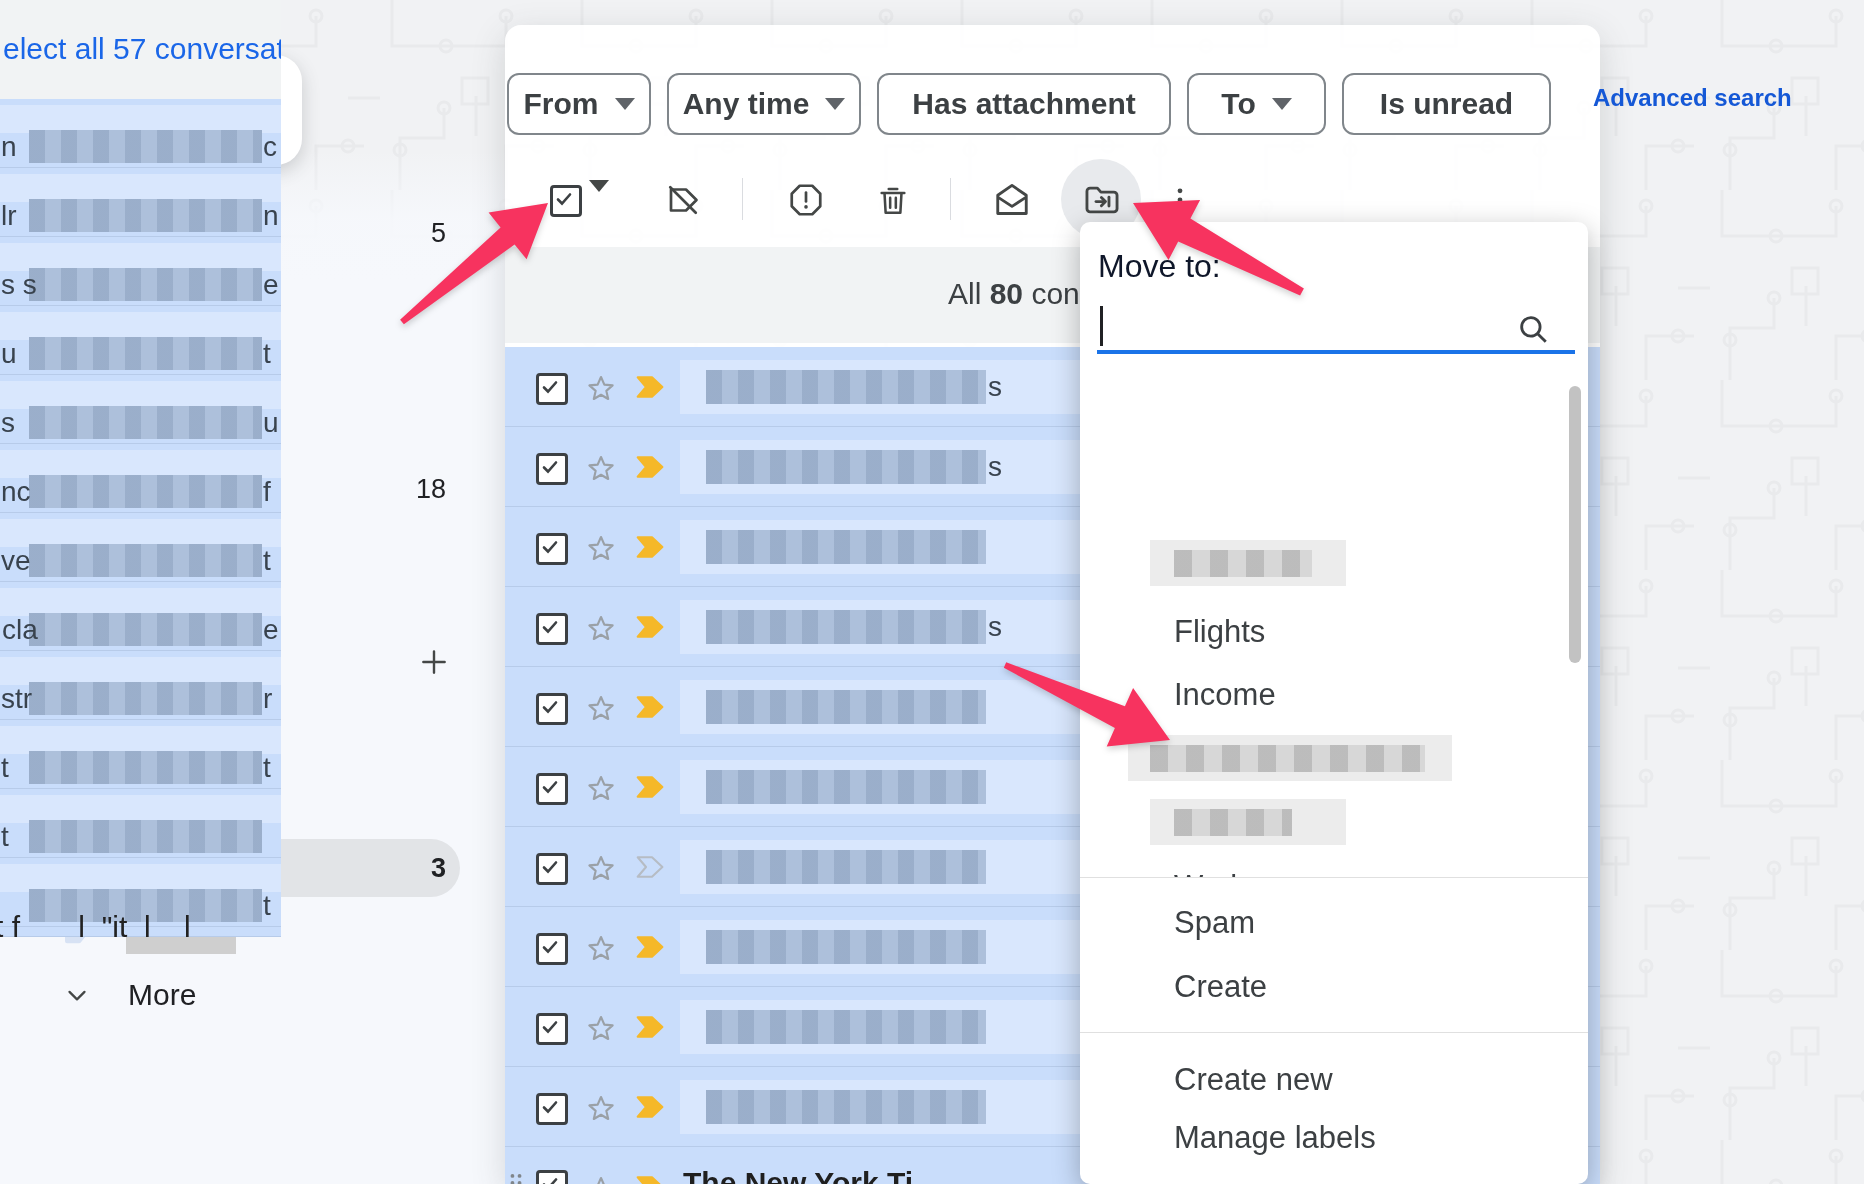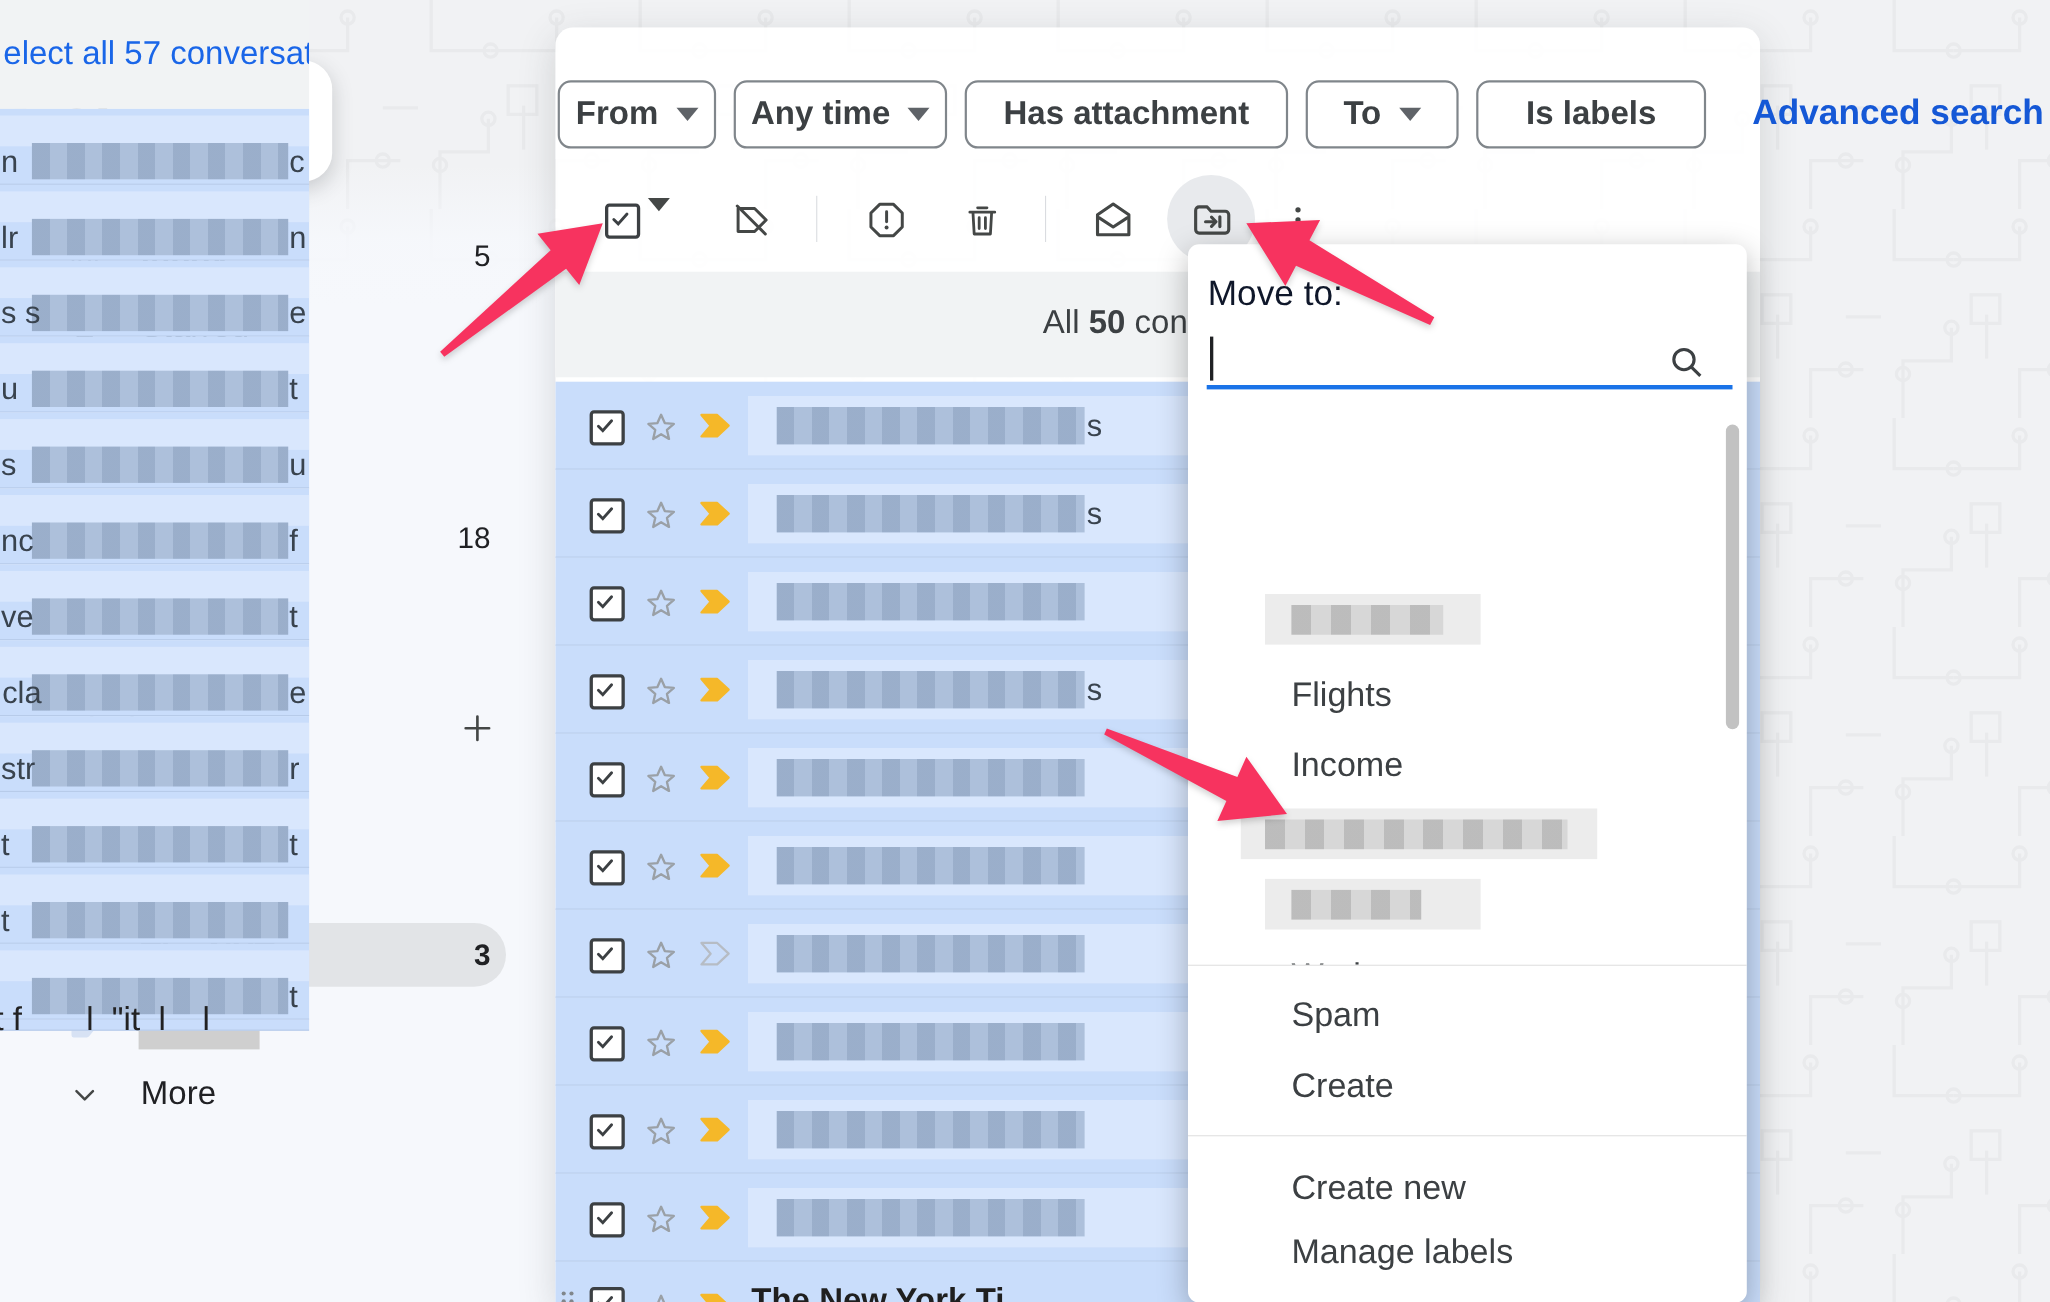--- a/index.html
+++ b/index.html
@@ -48,21 +48,21 @@
   .cbx svg{position:absolute;left:1px;top:1px;}
   #dropdown{left:1080px;top:222px;width:508px;height:962px;background:#fff;border-radius:10px;
             box-shadow:0 8px 28px rgba(0,0,0,.28);}
   #dd-title{position:absolute;left:18px;top:26px;font-size:32px;color:#0f172a;}
   #dd-cursor{position:absolute;left:20px;top:84px;width:3px;height:40px;background:#202124;}
   #dd-underline{position:absolute;left:17px;top:128px;width:478px;height:4px;background:#1a73e8;}
   .dd-item{position:absolute;left:0;width:486px;height:58px;display:flex;align-items:center;cursor:pointer;}
   .dd-item span{font-size:31px;color:#3c4043;margin-left:94px;}
   .dd-div{position:absolute;left:0;width:508px;height:1px;background:#e0e0e0;}
   #dd-scrollbar{position:absolute;left:489px;top:164px;width:12px;height:277px;background:#c2c2c2;border-radius:6px;}
-  #advanced-search{left:1593px;top:84px;font-size:32px;font-weight:700;color:#1558d6;cursor:pointer;}
+  #advanced-search{left:1593px;top:84px;font-size:24px;font-weight:700;color:#1558d6;cursor:pointer;}
   .star-ic,.imp-ic{position:absolute;}
   #pattern-svg{position:absolute;left:0;top:0;}
   .arrowlayer{position:absolute;left:0;top:0;pointer-events:none;}
 </style>
 </head>
 <body>
 
 <div id="stage">
 
   <svg id="pattern-svg" width="1864" height="1184">
@@ -211,21 +211,21 @@
         <span class="caret"></span>
       </div>
       <div class="chip" style="left:877px;width:290px">
         <span>Has attachment</span>
       </div>
       <div class="chip" style="left:1187px;width:135px">
         <span>To</span>
         <span class="caret"></span>
       </div>
       <div class="chip" style="left:1342px;width:205px">
-        <span>Is labels</span>
+        <span>Is unread</span>
       </div>
     </div>
   <div class="abs" id="advanced-search">Advanced search</div>
   <div id="toolbar">
       <div class="abs" style="left:1061px;top:159px;width:80px;height:80px;border-radius:50%;background:#e8eaed;"></div>
       <div class="cbx" style="left:550px;top:185px">
         <svg width="20" height="20" viewBox="0 0 20 20">
           <path d="M4 10.5 8 14.5 16 5.5" stroke="#3c4043" stroke-width="2.6" fill="none" stroke-linecap="round"></path>
         </svg>
       </div>
@@ -269,21 +269,21 @@
           <circle cx="12" cy="12" r="1.7" fill="#444746"></circle>
           <circle cx="12" cy="18.5" r="1.7" fill="#444746"></circle>
         </svg>
       </div>
       <div class="tb-div" style="left:742px"></div>
       <div class="tb-div" style="left:950px"></div>
     </div>
 
   <div id="banner-left" class="abs">
     <div class="t">
-      <span>All </span><b>50</b><span> conv</span>
+      <span>All </span><b>80</b><span> conv</span>
     </div>
   </div>
 
   <div id="email-rows">
       <div class="mailrow" style="left:505px;top:347px;height:79px">
         <div class="blur-light" style="left:175px;top:13px;width:400px;height:54px"></div>
         <div class="blur-dark" style="left:201px;top:23px;width:280px;height:34px"></div>
         <span class="frag" style="left:483px;top:24px">s</span>
         <div class="cbx" style="left:31px;top:26px">
           <svg width="20" height="20" viewBox="0 0 20 20">

